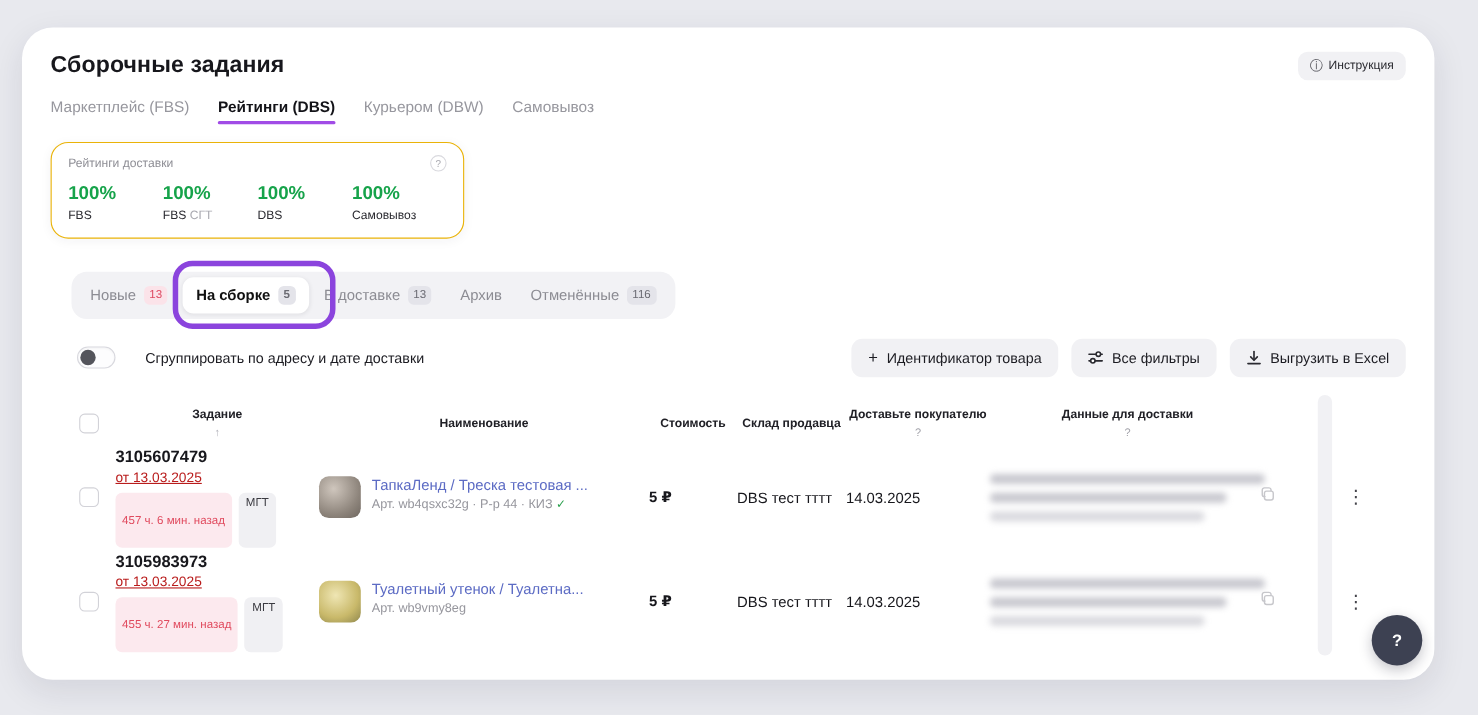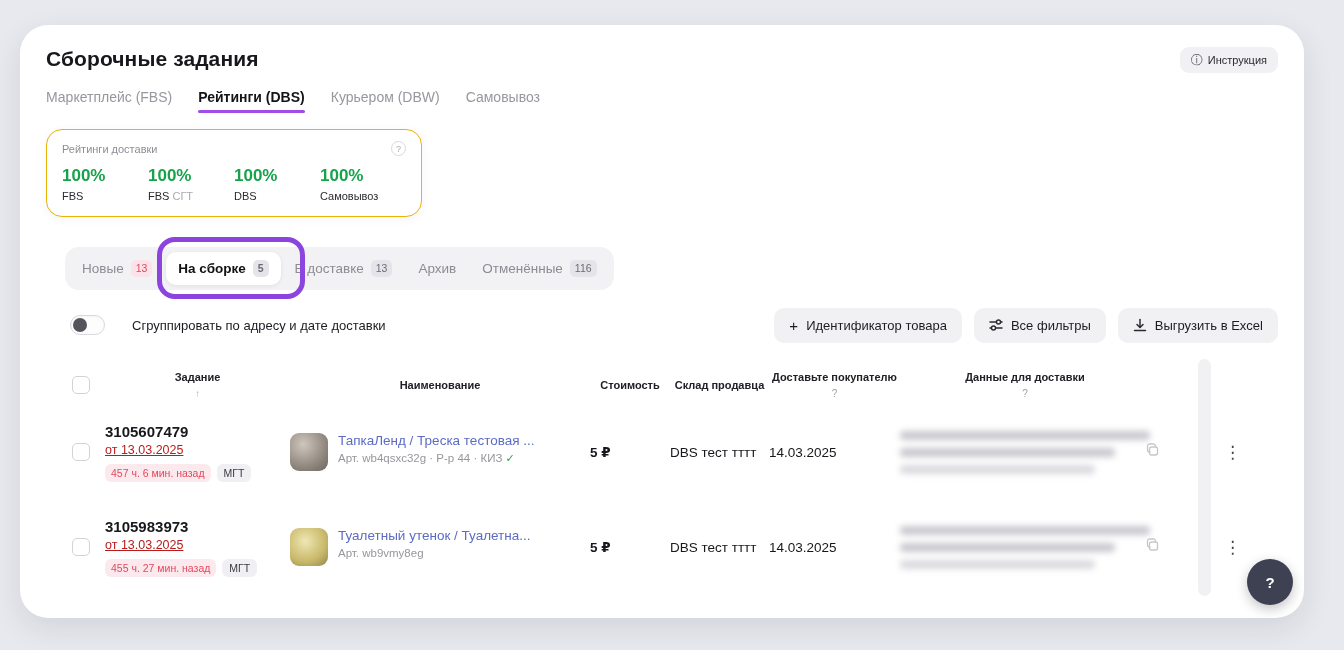--- a/index.html
+++ b/index.html
@@ -77,21 +77,21 @@
   .c-wh { width:99px; }
   .c-del { width:131px; }
   .c-data { width:250px; }
   .hcell { font-size:11px; font-weight:700; color:#202026; display:flex; align-items:center; gap:5px;flex-direction:column; }
   .sort { color:#b0b0b8; font-size:10px; font-weight:400; }
   .hq { color:#a0a0a8; font-size:10px; font-weight:400; }
   .cbx { width:18px; height:18px; border:1.5px solid #d2d2d8; border-radius:5px; background:#fff; cursor:pointer; }
   .task-id { font-size:15px; font-weight:700; }
   .task-date { font-size:12.5px; color:#b91c1c; margin-top:3px;text-decoration:underline; }
   .task-badges { display:flex; gap:6px; margin-top:7px; }
-  .b-ago { background:#fce9ee; color:#e04a5e; font-size:10.5px; padding:3px 6px; border-radius:6px; white-space:nowrap; }
+  .b-ago { background:#fce9ee; color:#e04a5e; font-size:10.5px; padding:19px 6px; border-radius:6px; white-space:nowrap; }
   .b-tag { background:#f0f0f3; color:#3a3a40; font-size:10.5px; padding:3px 7px; border-radius:6px; }
   .prod { display:flex; gap:10px; padding-right:14px; }
   .thumb { width:38px; height:38px; border-radius:9px; flex:none; }
   .thumb.slipper { background:radial-gradient(circle at 35% 30%, #cfc6bd, #8d847b 65%, #6e665f); }
   .thumb.duck { background:radial-gradient(circle at 40% 35%, #efe6b4, #c9b96a 60%, #8f874e); }
   .prod-link { font-size:13.5px; color:#5c6bc4; cursor:pointer; white-space:nowrap; overflow:hidden; }
   .prod-meta { font-size:11.5px; color:#96969d; margin-top:4px; white-space:nowrap; }
   .kiz-check { color:#2ca04e; font-size:11px; }
   .cell-txt { font-size:13.5px; color:#17171c; }
   .price-txt { font-weight:600; }

